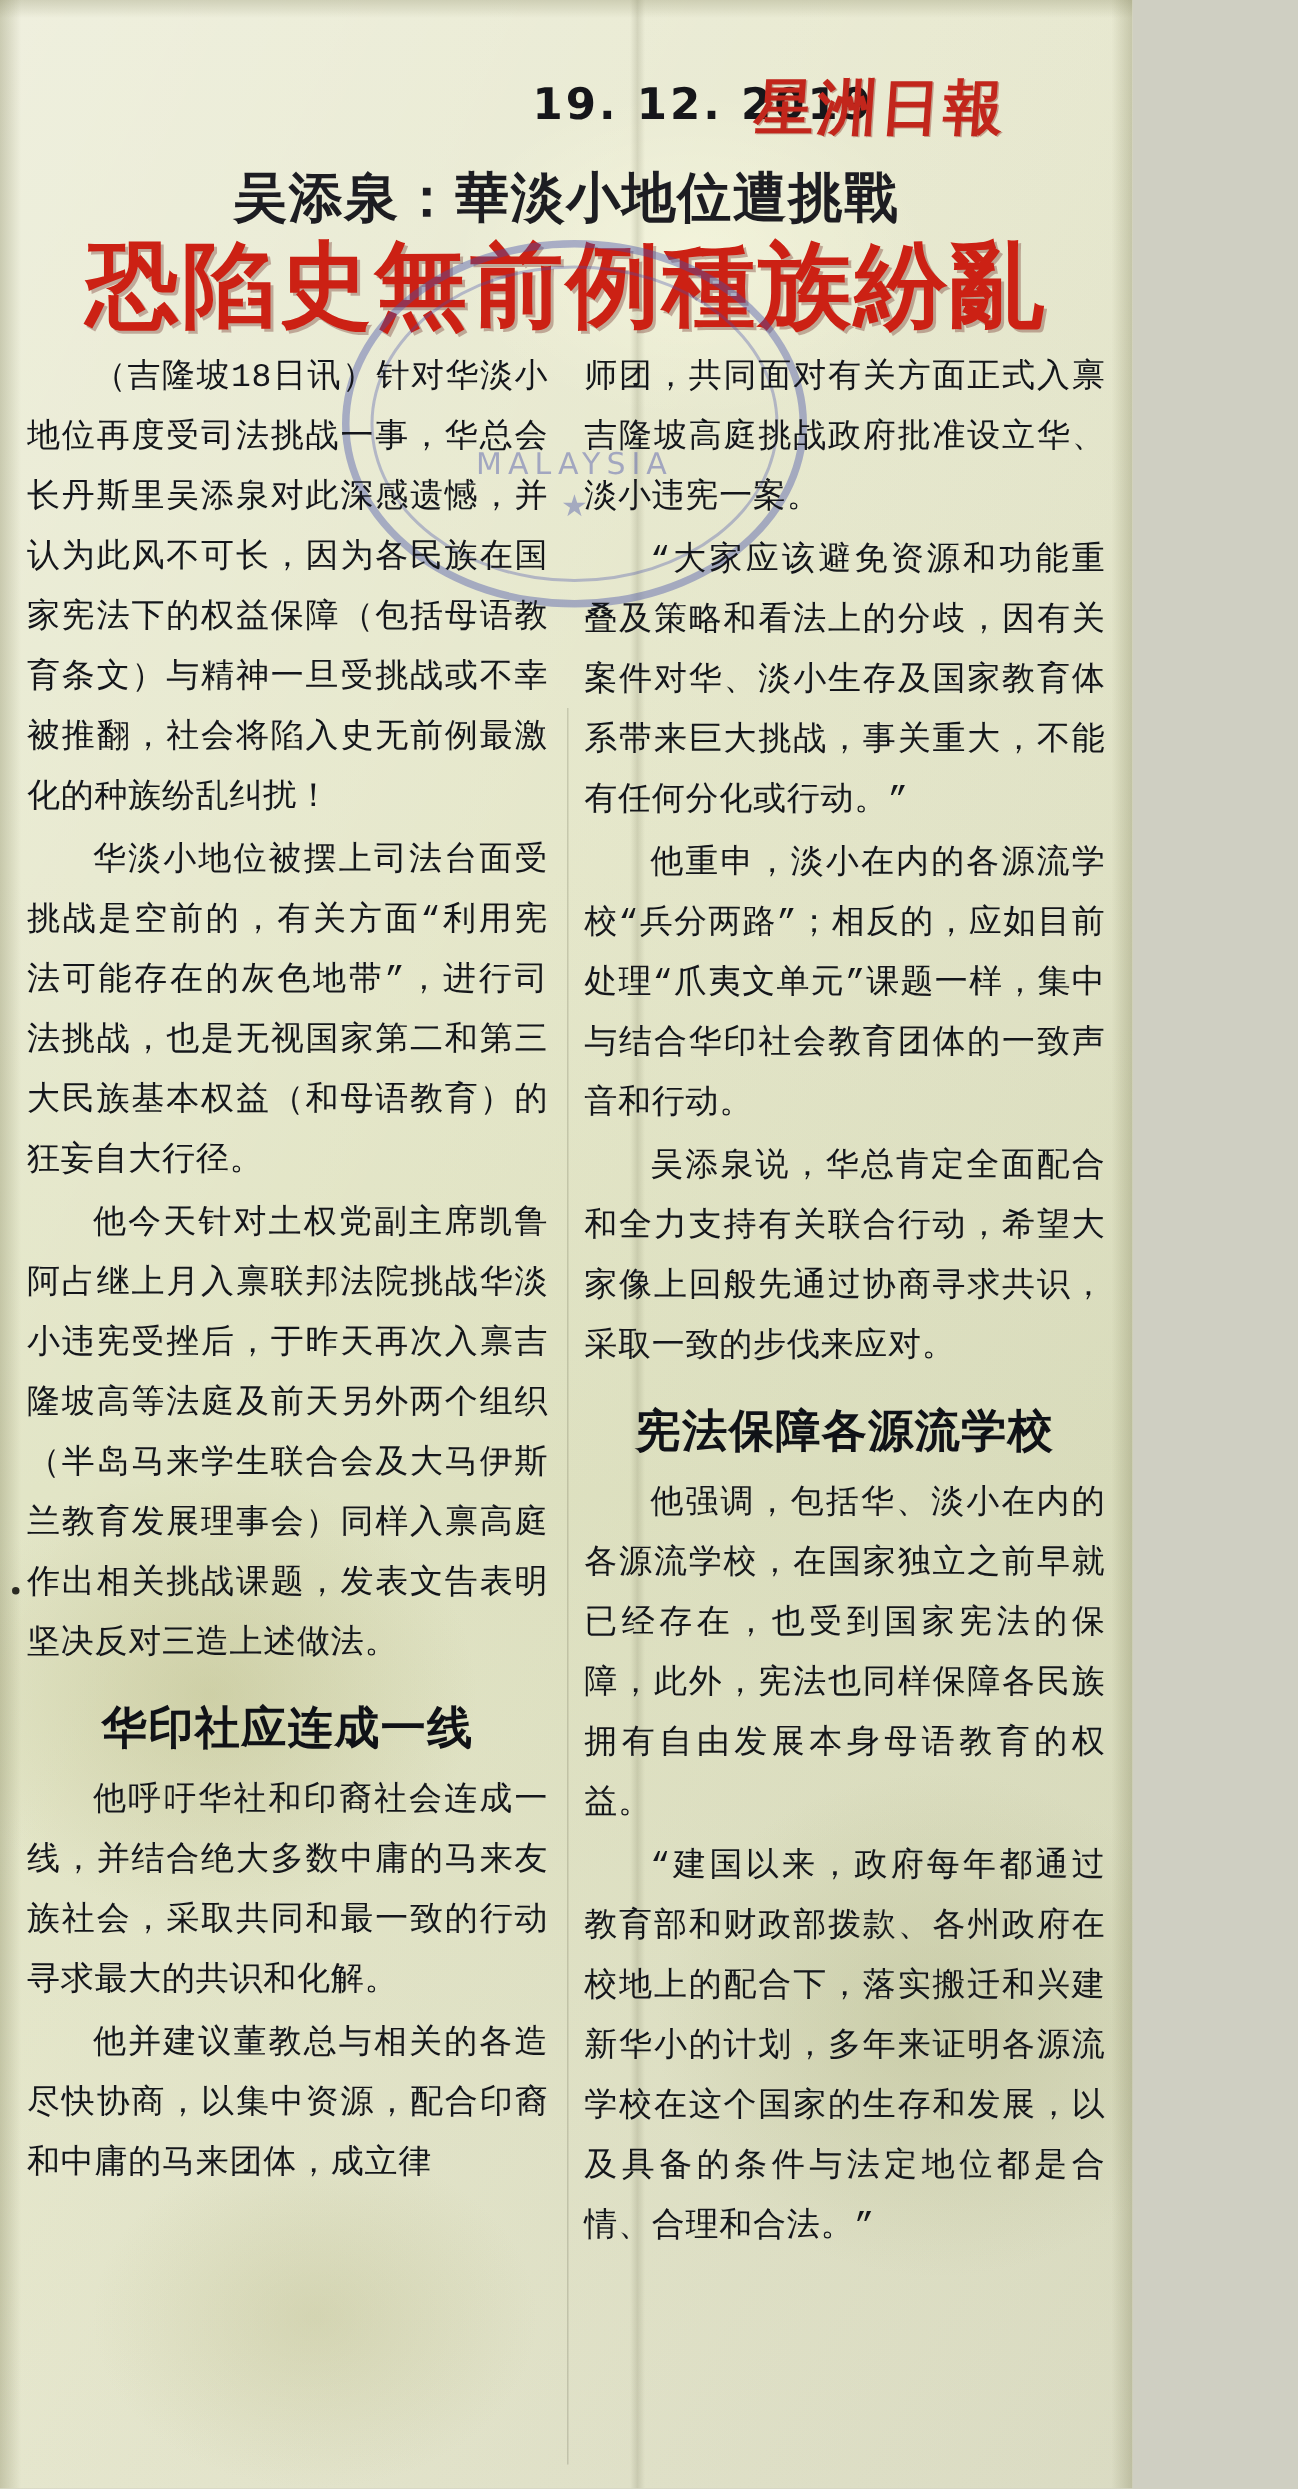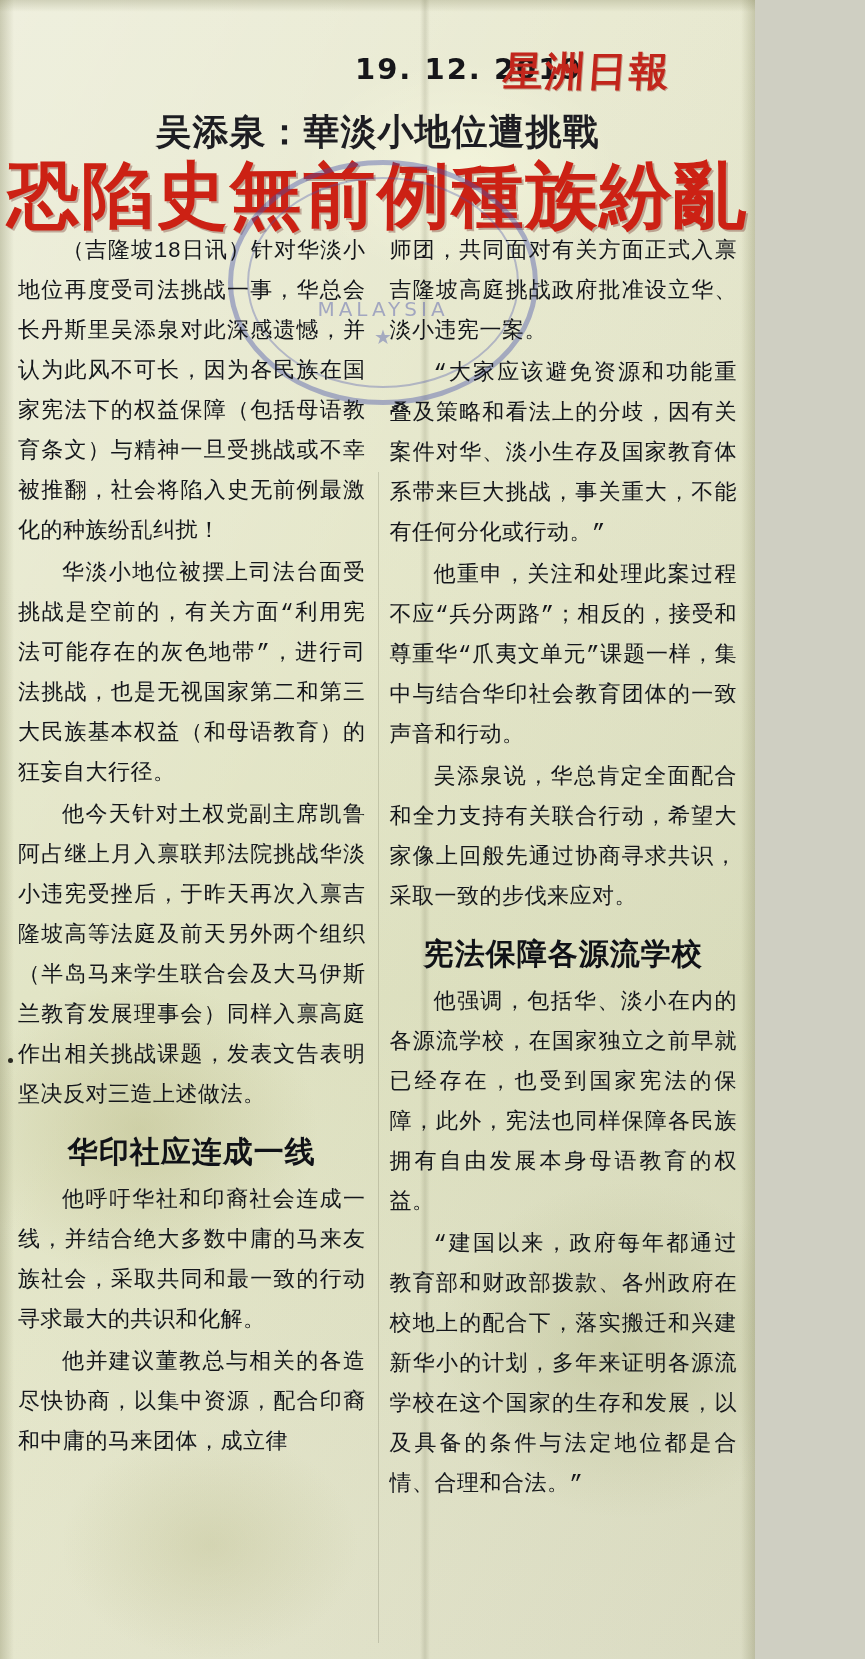--- a/index.html
+++ b/index.html
@@ -85,21 +85,21 @@
     color: #1d1d22;
     letter-spacing: 1px;
     margin-top: 16px;
   }
   .headline {
     position: absolute;
     left: 0; right: 0;
     top: 148px;
     text-align: center;
     font-family: Liberation Sans, sans-serif;
-    font-size: 72px;
+    font-size: 62px;
     font-weight: bold;
     color: #cc2114;
     letter-spacing: 2px;
     text-shadow: 2px 2px 0 rgba(90,10,5,0.30);
   }
 
   
   .stamp {
     position: absolute;
     left: 228px;
@@ -236,21 +236,21 @@
       <p class="para">华淡小地位被摆上司法台面受挑战是空前的，有关方面“利用宪法可能存在的灰色地带”，进行司法挑战，也是无视国家第二和第三大民族基本权益（和母语教育）的狂妄自大行径。</p>
       <p class="para">他今天针对土权党副主席凯鲁阿占继上月入禀联邦法院挑战华淡小违宪受挫后，于昨天再次入禀吉隆坡高等法庭及前天另外两个组织（半岛马来学生联合会及大马伊斯兰教育发展理事会）同样入禀高庭作出相关挑战课题，发表文告表明坚决反对三造上述做法。</p>
       <h2 class="subhead">华印社应连成一线</h2>
       <p class="para">他呼吁华社和印裔社会连成一线，并结合绝大多数中庸的马来友族社会，采取共同和最一致的行动寻求最大的共识和化解。</p>
       <p class="para">他并建议董教总与相关的各造尽快协商，以集中资源，配合印裔和中庸的马来团体，成立律</p>
     </div>
 
     <div class="col">
       <p class="para noindent">师团，共同面对有关方面正式入禀吉隆坡高庭挑战政府批准设立华、淡小违宪一案。</p>
       <p class="para">“大家应该避免资源和功能重叠及策略和看法上的分歧，因有关案件对华、淡小生存及国家教育体系带来巨大挑战，事关重大，不能有任何分化或行动。”</p>
-      <p class="para">他重申，关注和处理此案过程不应“兵分两路”；相反的，接受和尊重华“爪夷文单元”课题一样，集中与结合华印社会教育团体的一致声音和行动。</p>
+      <p class="para">他重申，淡小在内的各源流学校“兵分两路”；相反的，应如目前处理“爪夷文单元”课题一样，集中与结合华印社会教育团体的一致声音和行动。</p>
       <p class="para">吴添泉说，华总肯定全面配合和全力支持有关联合行动，希望大家像上回般先通过协商寻求共识，采取一致的步伐来应对。</p>
       <h2 class="subhead">宪法保障各源流学校</h2>
       <p class="para">他强调，包括华、淡小在内的各源流学校，在国家独立之前早就已经存在，也受到国家宪法的保障，此外，宪法也同样保障各民族拥有自由发展本身母语教育的权益。</p>
       <p class="para">“建国以来，政府每年都通过教育部和财政部拨款、各州政府在校地上的配合下，落实搬迁和兴建新华小的计划，多年来证明各源流学校在这个国家的生存和发展，以及具备的条件与法定地位都是合情、合理和合法。”</p>
     </div>
   </div>
 
 </div>
 
 </body></html>

